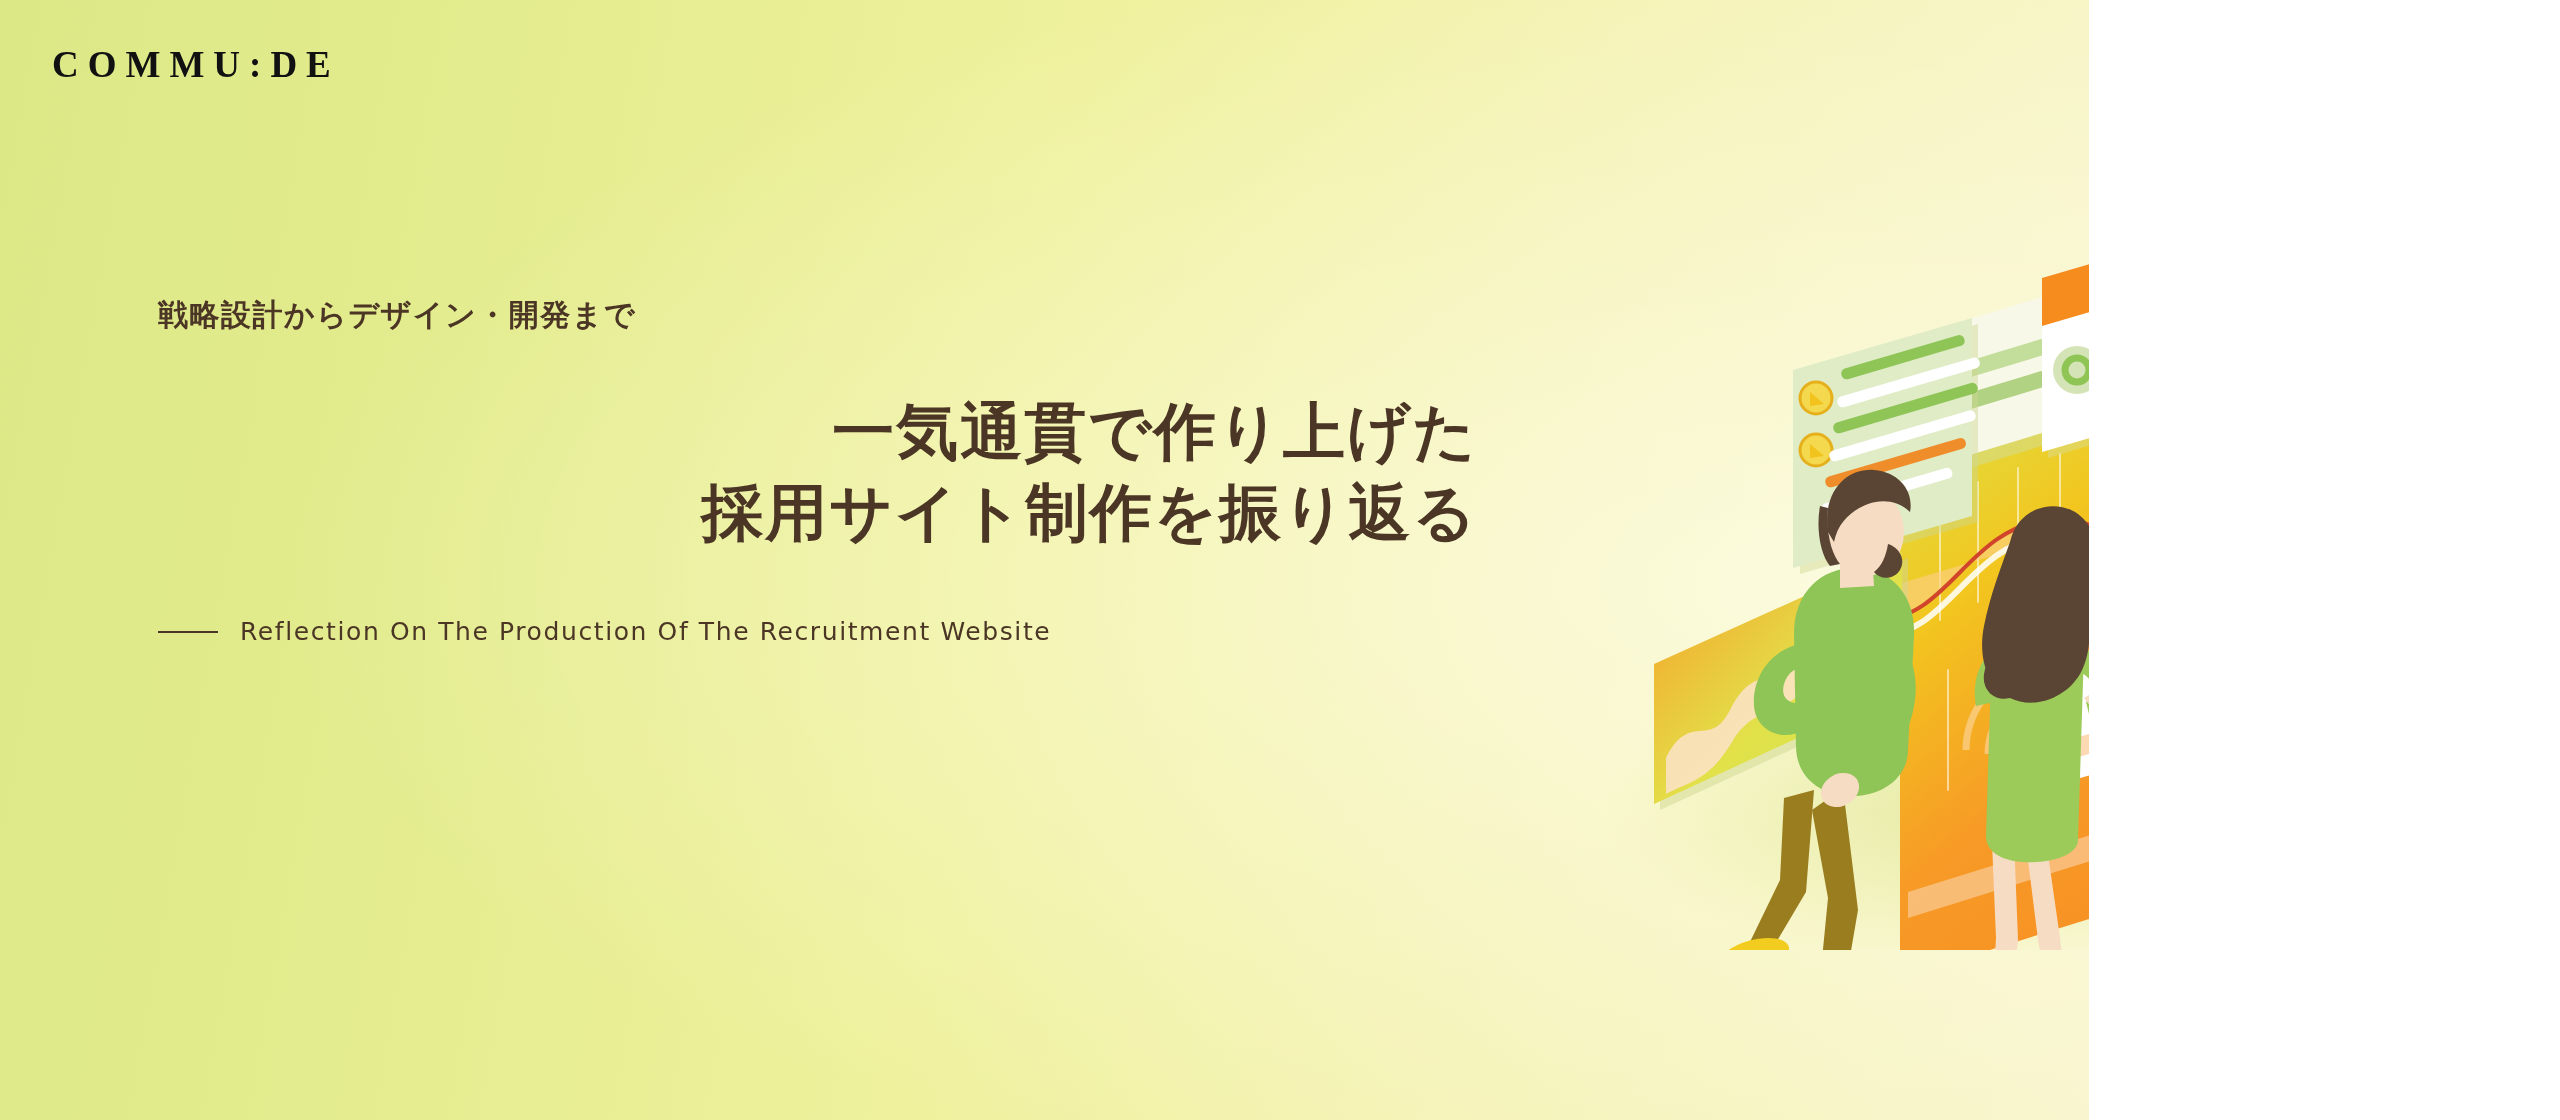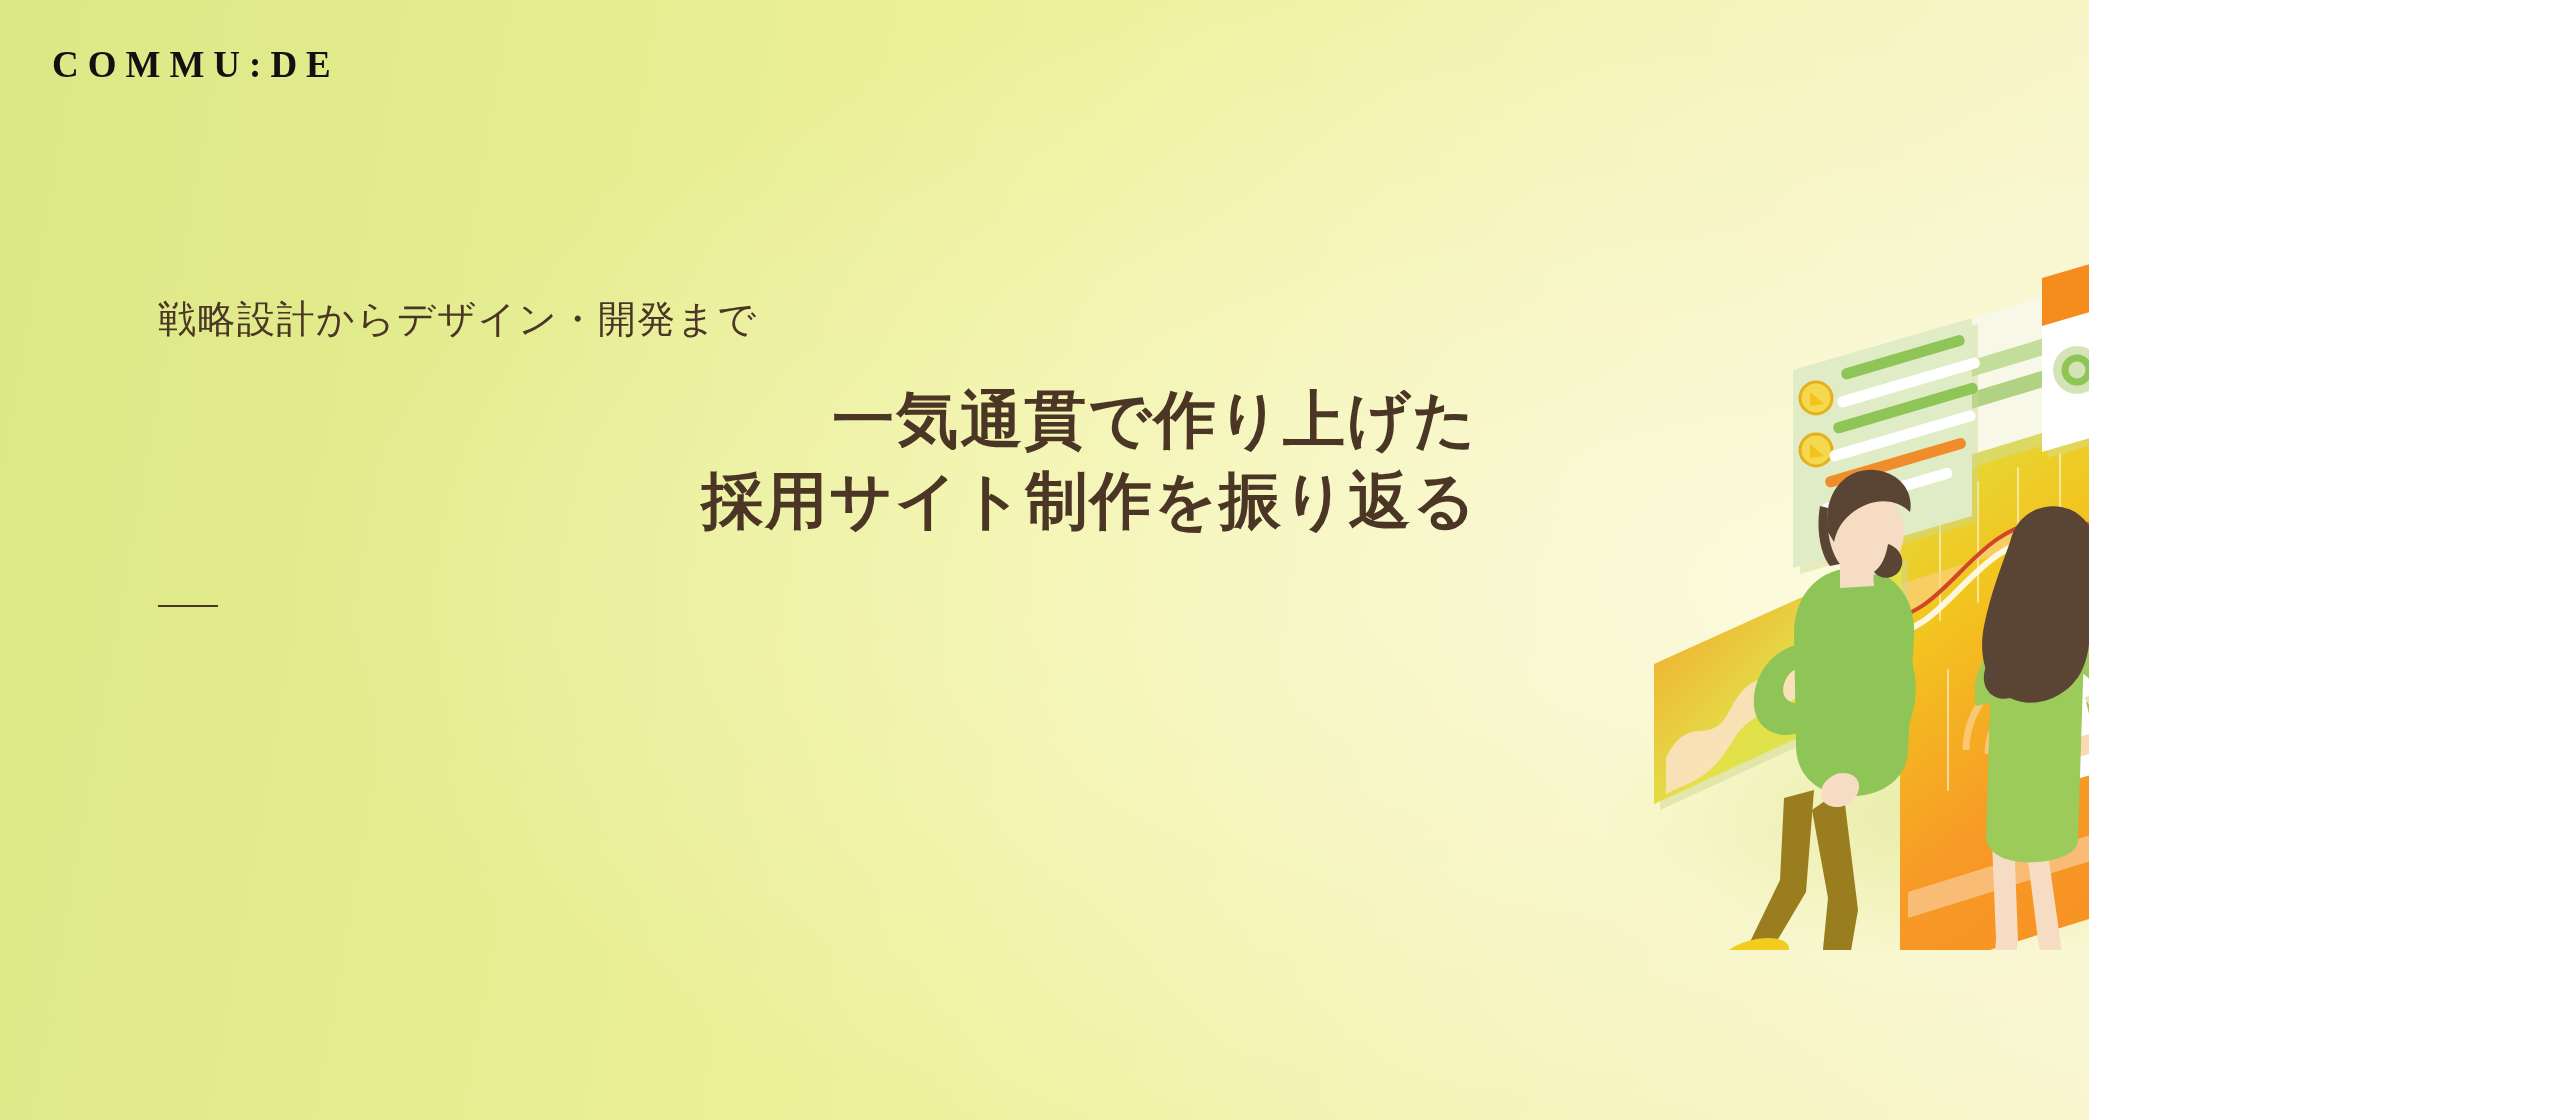--- a/index.html
+++ b/index.html
@@ -38,26 +38,26 @@
 
   
   .copy {
     position: absolute;
     left: 158px;
     top: 300px;
     width: 1320px;
   }
   .eyebrow {
     font-family: "DejaVu Sans", "Liberation Sans", sans-serif;
-    font-weight: 400;
-    font-size: 38px;
+    font-weight: 700;
+    font-size: 30px;
     letter-spacing: 1.5px;
     color: #4b3625;
     line-height: 1;
-    margin: 0 0 42px 0;
+    margin: 0 0 62px 0;
     white-space: nowrap;
   }
   .headline {
     margin: 0;
     font-family: "DejaVu Sans", "Liberation Sans", sans-serif;
     font-weight: 700;
     font-size: 62px;
     line-height: 1.3;
     letter-spacing: 2px;
     color: #4b3625;
@@ -109,20 +109,21 @@
 
     <p class="eyebrow">戦略設計からデザイン・開発まで</p>
 
     <h1 class="headline">
       <span class="line">一気通貫で作り上げた</span>
       <span class="line">採用サイト制作を振り返る</span>
     </h1>
 
     <div class="eyebrow-en">
       <span class="rule"></span>
+      <span class="en-text">Reflection On The Production Of The Recruitment Website</span>
     </div>
   </div>
 
   <div class="illustration">
     <svg viewBox="0 0 900 800" xmlns="http://www.w3.org/2000/svg">
       <defs>
         <linearGradient id="gScreenMain" x1="0" y1="0" x2="0.45" y2="1">
           <stop offset="0%" stop-color="#d9e84f"></stop>
           <stop offset="38%" stop-color="#f2c61f"></stop>
           <stop offset="72%" stop-color="#f79a26"></stop>

